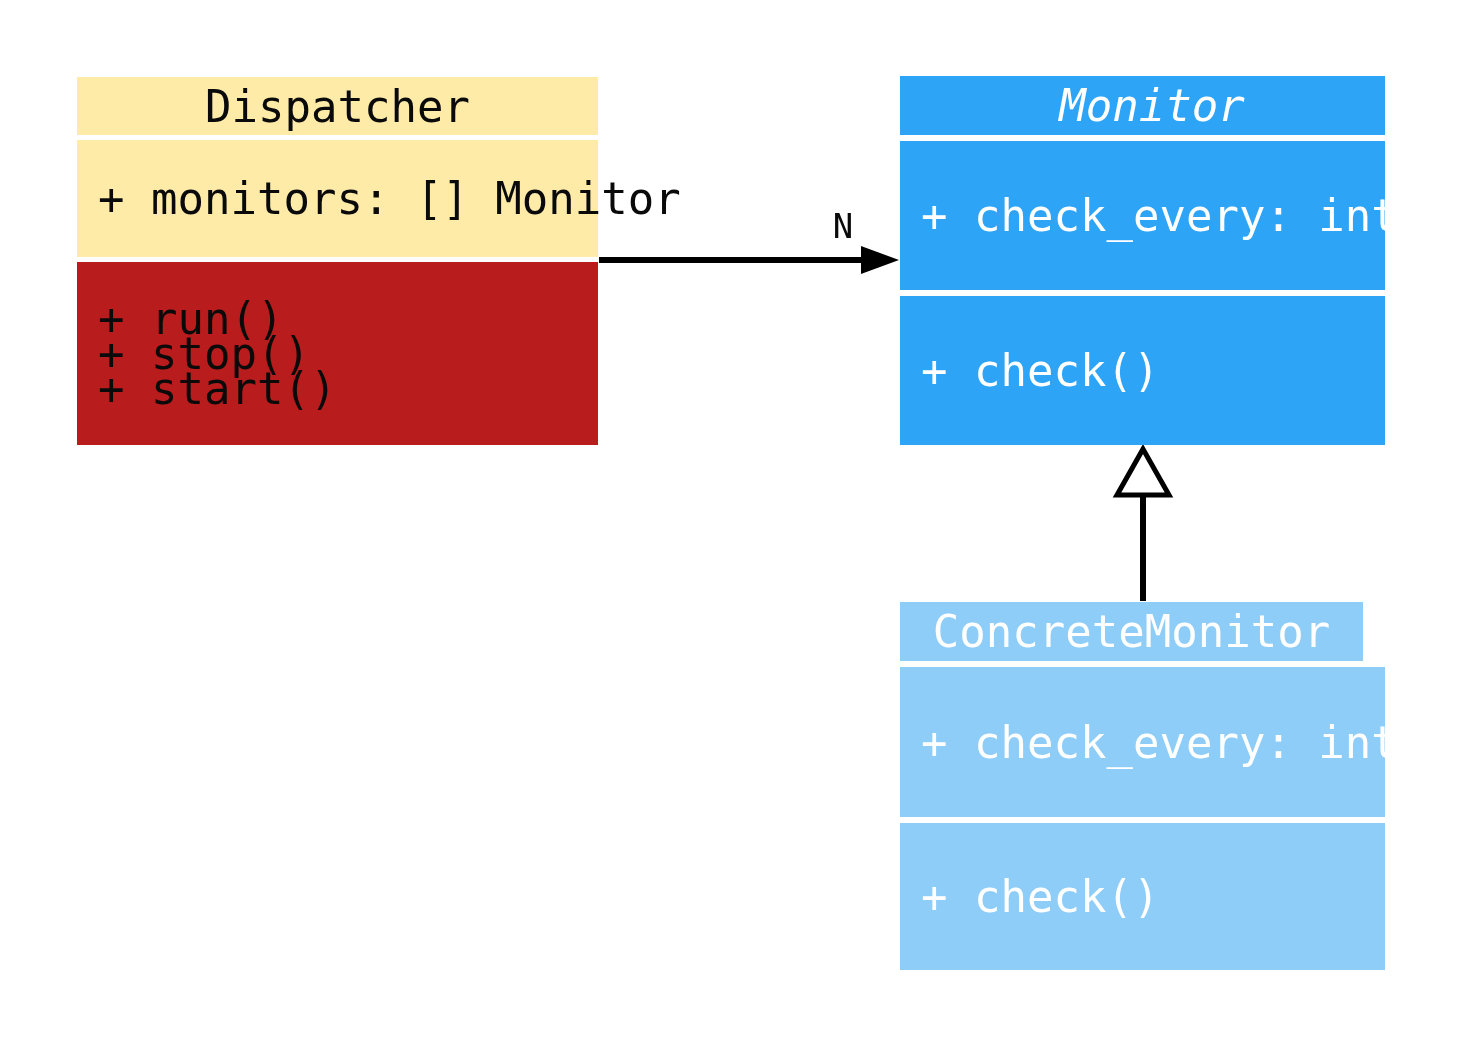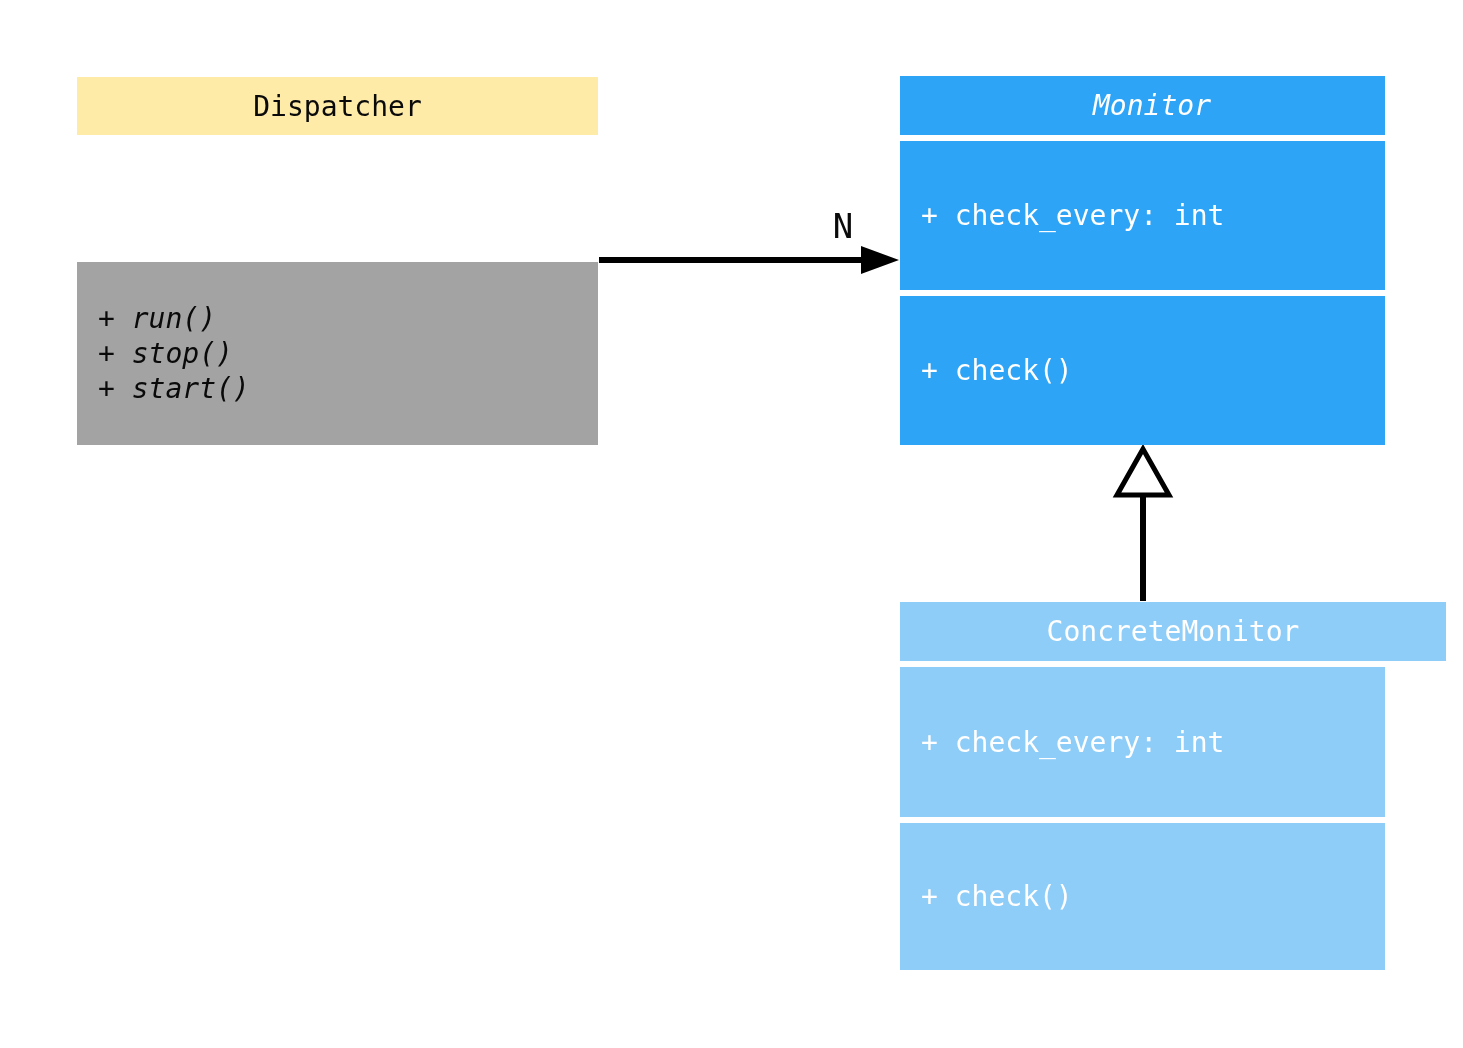--- a/index.html
+++ b/index.html
@@ -13,21 +13,21 @@
     height: 1048px;
     background: #ffffff;
     font-family: "DejaVu Sans Mono", "Liberation Mono", monospace;
     overflow: hidden;
   }
   .band {
     position: absolute;
     display: flex;
     align-items: center;
     box-sizing: border-box;
-    font-size: 28px;
+    font-size: 44px;
     white-space: pre;
   }
   .title-band {
     justify-content: center;
     text-align: center;
   }
   .content-band {
     padding-left: 21px;
     flex-direction: column;
     align-items: flex-start;
@@ -44,21 +44,21 @@
   .d-title   { left: 77px;  top: 77px;  width: 521px; height: 58px;  }
   .d-attrs   { left: 77px;  top: 140px; width: 521px; height: 117px; }
   .d-methods { left: 77px;  top: 262px; width: 521px; height: 183px; }
 
   
   .m-title   { left: 900px; top: 76px;  width: 485px; height: 59px; padding-left: 19px;  }
   .m-attrs   { left: 900px; top: 141px; width: 485px; height: 149px; }
   .m-methods { left: 900px; top: 296px; width: 485px; height: 149px; }
 
   
-  .c-title   { left: 900px; top: 602px; width: 546px; height: 59px;  }
+  .c-title   { left: 900px; top: 602px; width: 463px; height: 59px;  }
   .c-attrs   { left: 900px; top: 667px; width: 485px; height: 150px; }
   .c-methods { left: 900px; top: 823px; width: 485px; height: 147px; }
 
   .connector-layer {
     position: absolute;
     left: 0; top: 0;
     width: 1463px;
     height: 1048px;
   }
   .assoc-label {
@@ -82,22 +82,25 @@
       <polygon points="899,260 861,246 861,274" fill="#000000"></polygon>
     </g>
     <g>
       <line x1="1143" y1="496" x2="1143" y2="601" stroke="#000000" stroke-width="6"></line>
       <polygon points="1143,449 1117,495 1169,495" fill="#ffffff" stroke="#000000" stroke-width="5"></polygon>
     </g>
   </svg>
 
   <div class="band title-band dark-text d-title" style="background: rgb(254, 235, 168);">Dispatcher</div>
 
+  <div class="band content-band dark-text d-attrs" style="background: rgb(254, 235, 168);">
+    <div class="line">+ monitors: [] Monitor</div>
+  </div>
 
-  <div class="band content-band dark-text d-methods" style="background: #a3a3a3; font-style: italic;">
+  <div class="band content-band dark-text d-methods" style="background: #b91c1c;">
     <div class="line">+ run()</div>
     <div class="line">+ stop()</div>
     <div class="line">+ start()</div>
   </div>
 
   <div class="band title-band light-text italic m-title" style="background: rgb(46, 164, 247);">Monitor</div>
 
   <div class="band content-band light-text m-attrs" style="background: rgb(46, 164, 247);">
     <div class="line">+ check_every: int</div>
   </div>

